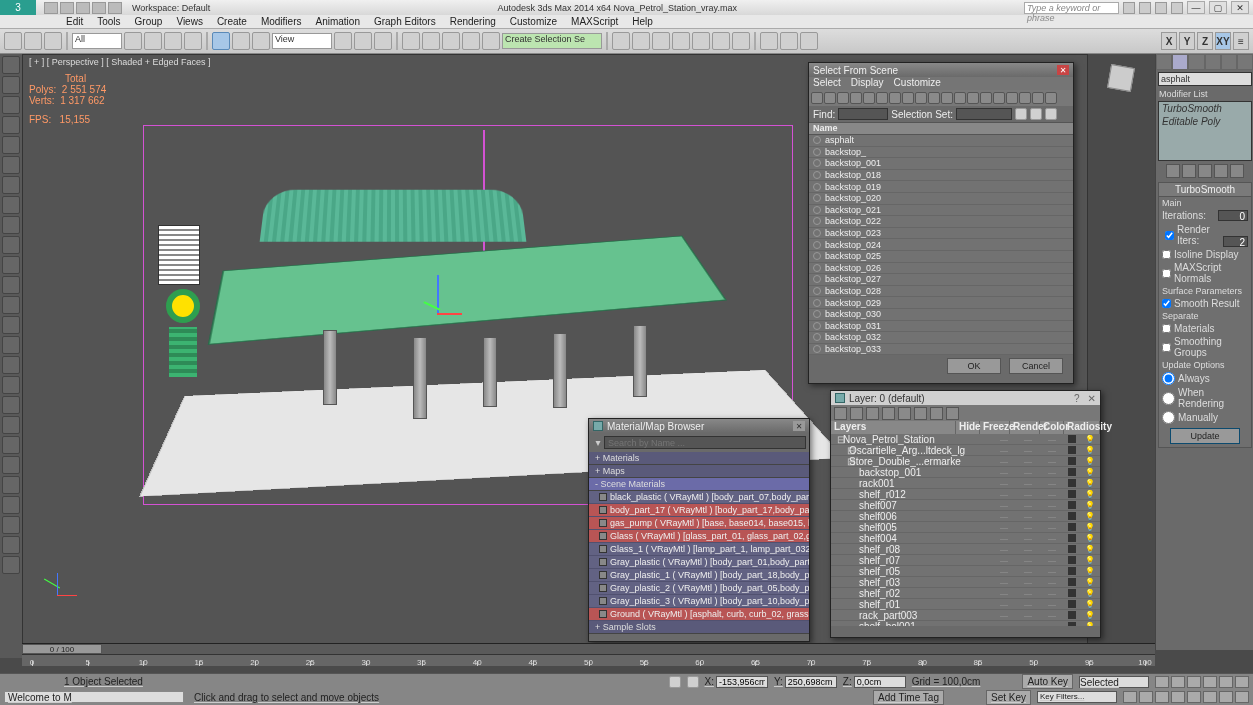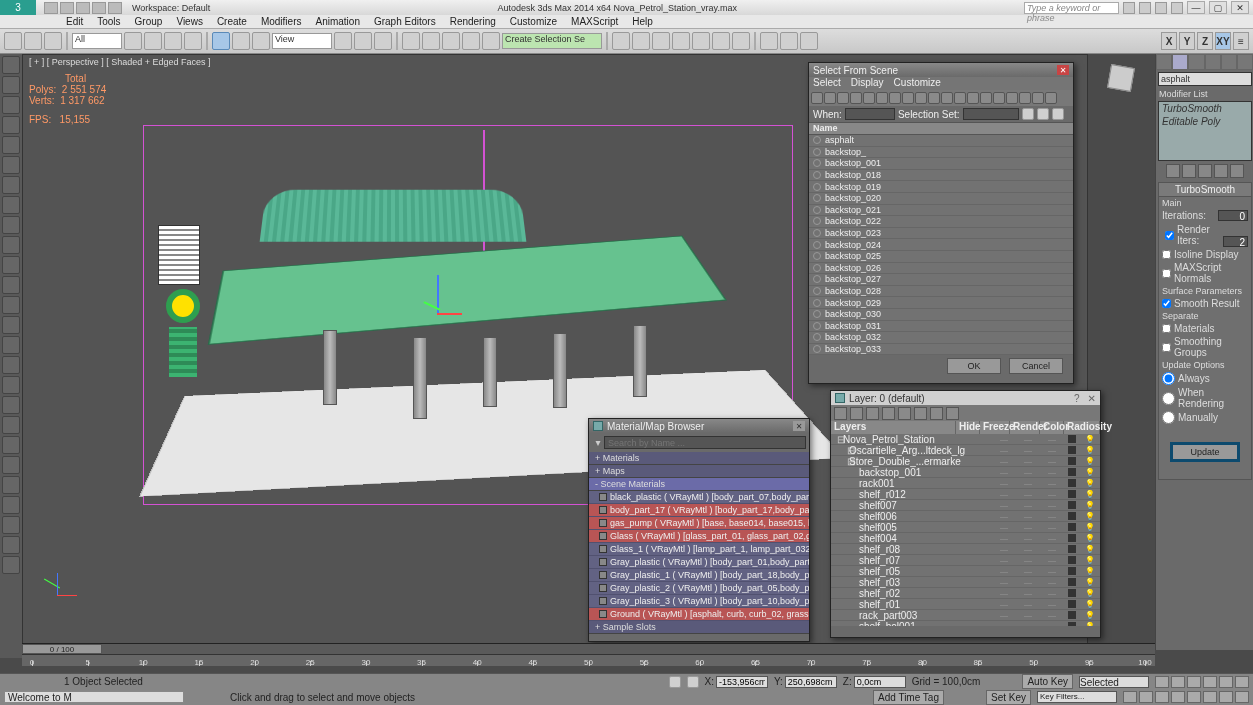--- a/index.html
+++ b/index.html
@@ -70,21 +70,21 @@
 .cmdlist { width:94px;height:60px;margin:1px 2px;background:#9aa;border:1px solid #333;font-size:9px;color:#333; }
 .cmdlist div { padding:1px 3px;font-style:italic; }
 .cmdbtnrow { display:flex;gap:2px;padding:2px;justify-content:center; }
 .cmdbtnrow span { width:14px;height:14px;background:#888;border:1px solid #555; }
 .rollout { width:94px;margin:2px;background:#6f6f6f;border:1px solid #555;font-size:9px; }
 .rollout .rohdr { text-align:center;background:#7a7a7a;padding:1px;border-bottom:1px solid #555;color:#eee; }
 .rollout .rorow { display:flex;justify-content:space-between;padding:1px 3px;align-items:flex-end;color:#ddd; }
 .rollout .rospin { width:30px;height:11px;background:#555;border:1px solid #333;color:#fff;text-align:right;padding:0 2px; }
 .rollout label { display:flex;align-items:center;gap:3px;padding:1px 3px;color:#ddd;font-size:9px; }
 .rollout input[type=checkbox]{width:9px;height:9px;}
-.robutton { display:block;width:70px;margin:17px auto;padding:2px;background:#999;border:3px solid #0c4a6e;text-align:center;color:#222;font-size:9px; }
+.robutton { display:block;width:70px;margin:3px auto;padding:2px;background:#999;border:1px solid #0c4a6e;text-align:center;color:#222;font-size:9px; }
 
 
 .dlg { position:absolute;background:#6a6a6a;border:1px solid #222;box-shadow:2px 2px 6px rgba(0,0,0,0.5); }
 .dlg-sfs { left:808px;top:62px;width:266px;height:322px; }
 .dlg-title { height:14px;background:linear-gradient(#888,#6a6a6a);display:flex;align-items:center;padding:0 4px;font-size:9px;color:#eee; }
 .dlg-title .closebtn { margin-left:auto;width:12px;height:10px;background:#c84444;color:#fff;display:flex;align-items:center;justify-content:center;font-size:8px; }
 .dlg-menubar { height:13px;background:#757575;display:flex;padding:0 4px;gap:10px;font-size:9px;color:#eee; }
 .dlg-toolbar { height:16px;background:#787878;display:flex;align-items:center;padding:0 2px;gap:1px; }
 .dlg-toolbar span { width:12px;height:12px;background:#8a8a8a;border:1px solid #555;border-radius:2px; }
 .dlg-findrow { height:16px;display:flex;align-items:center;padding:0 4px;gap:3px;font-size:9px;color:#eee; }
@@ -125,33 +125,33 @@
 
 
 .timeline { position:absolute;left:22px;bottom:40px;right:98px;height:22px;background:#4a4a4a;border-top:1px solid #222; }
 .timeslider { height:10px;background:#5a5a5a;position:relative; }
 .timeslider .knob { position:absolute;left:0;width:80px;height:10px;background:#999;border:1px solid #555;text-align:center;font-size:8px;color:#222; }
 .timetrack { height:12px;background:#666;position:relative;border-top:1px solid #333; }
 .timetrack .tick { position:absolute;bottom:0;width:1px;height:5px;background:#ccc; }
 .timetrack .tlabel { position:absolute;bottom:-1px;font-size:8px;color:#ddd;transform:translateX(-50%); }
 
 
-.statusbar { position:absolute;left:0;bottom:0;right:0;height:32px;background:#868686;border-top:1px solid #555;display:flex;flex-direction:column; }
+.statusbar { position:absolute;left:0;bottom:0;right:0;height:32px;background:#868686;border-top:1px solid #555;display:flex;flex-direction:column;text-decoration:underline; }
 .status1 { height:16px;display:flex;align-items:center;padding:0 4px;gap:6px;font-size:9px;color:#222; }
 .status1 .sel { width:180px; }
 .status1 .coord { display:flex;align-items:center;gap:2px; }
 .status1 .coord input { width:52px;height:12px;background:#ddd;border:1px solid #555;font-size:9px;padding:0 2px; }
 .status1 .grid { margin-left:auto; }
 .status1 .anim { display:flex;gap:2px;align-items:center; }
 .status1 .anim span { width:14px;height:12px;background:#aaa;border:1px solid #666; }
 .status1 .autokey { padding:1px 4px;background:#aaa;border:1px solid #666; }
 .status1 .seldd { width:70px;height:12px;background:#ddd;border:1px solid #555; }
 .status2 { height:16px;display:flex;align-items:center;padding:0 4px;gap:6px;font-size:9px;color:#222; }
 .status2 .prompt { width:180px;background:#ddd;border:1px solid #888;padding:0 3px;height:12px;display:flex;align-items:center; }
-.status2 .hint { flex:1;padding-left:4px;margin-left:36px; }
+.status2 .hint { flex:1;padding-left:4px; }
 .status2 .setkey { padding:1px 4px;background:#aaa;border:1px solid #666; }
 .status2 .kf { width:80px;height:12px;background:#ddd;border:1px solid #555;font-size:8px;padding:0 2px; }
 .status2 .att { padding:1px 4px;background:#aaa;border:1px solid #666; }
 .status2 .navbtns { display:flex;gap:2px;margin-left:auto; }
 .status2 .navbtns span { width:14px;height:12px;background:#aaa;border:1px solid #666; }
 
 .viewcube { position:absolute; right:112px; top:58px; width:40px; height:40px; }
 .viewcube .cube { width:24px;height:24px;background:#ccc;border:1px solid #888;transform:rotate(10deg);margin:8px auto; }
 </style>
 </head>
@@ -410,21 +410,21 @@
       <span></span>
       <span></span>
       <span></span>
       <span></span>
       <span></span>
       <span></span>
       <span></span>
       <span></span>
   </div>
   <div class="dlg-findrow">
-    <span>When:</span>
+    <span>Find:</span>
     <input style="width: 50px;">
     <span>Selection Set:</span>
     <input style="width: 56px;">
     <span class="tb-btn" style="width:12px;height:12px"></span>
     <span class="tb-btn" style="width:12px;height:12px"></span>
     <span class="tb-btn" style="width:12px;height:12px"></span>
   </div>
   <div class="dlg-listhdr">Name</div>
   <div class="dlg-list" id="sfs-list">
       <div class="row"><span class="dot"></span>asphalt</div>

